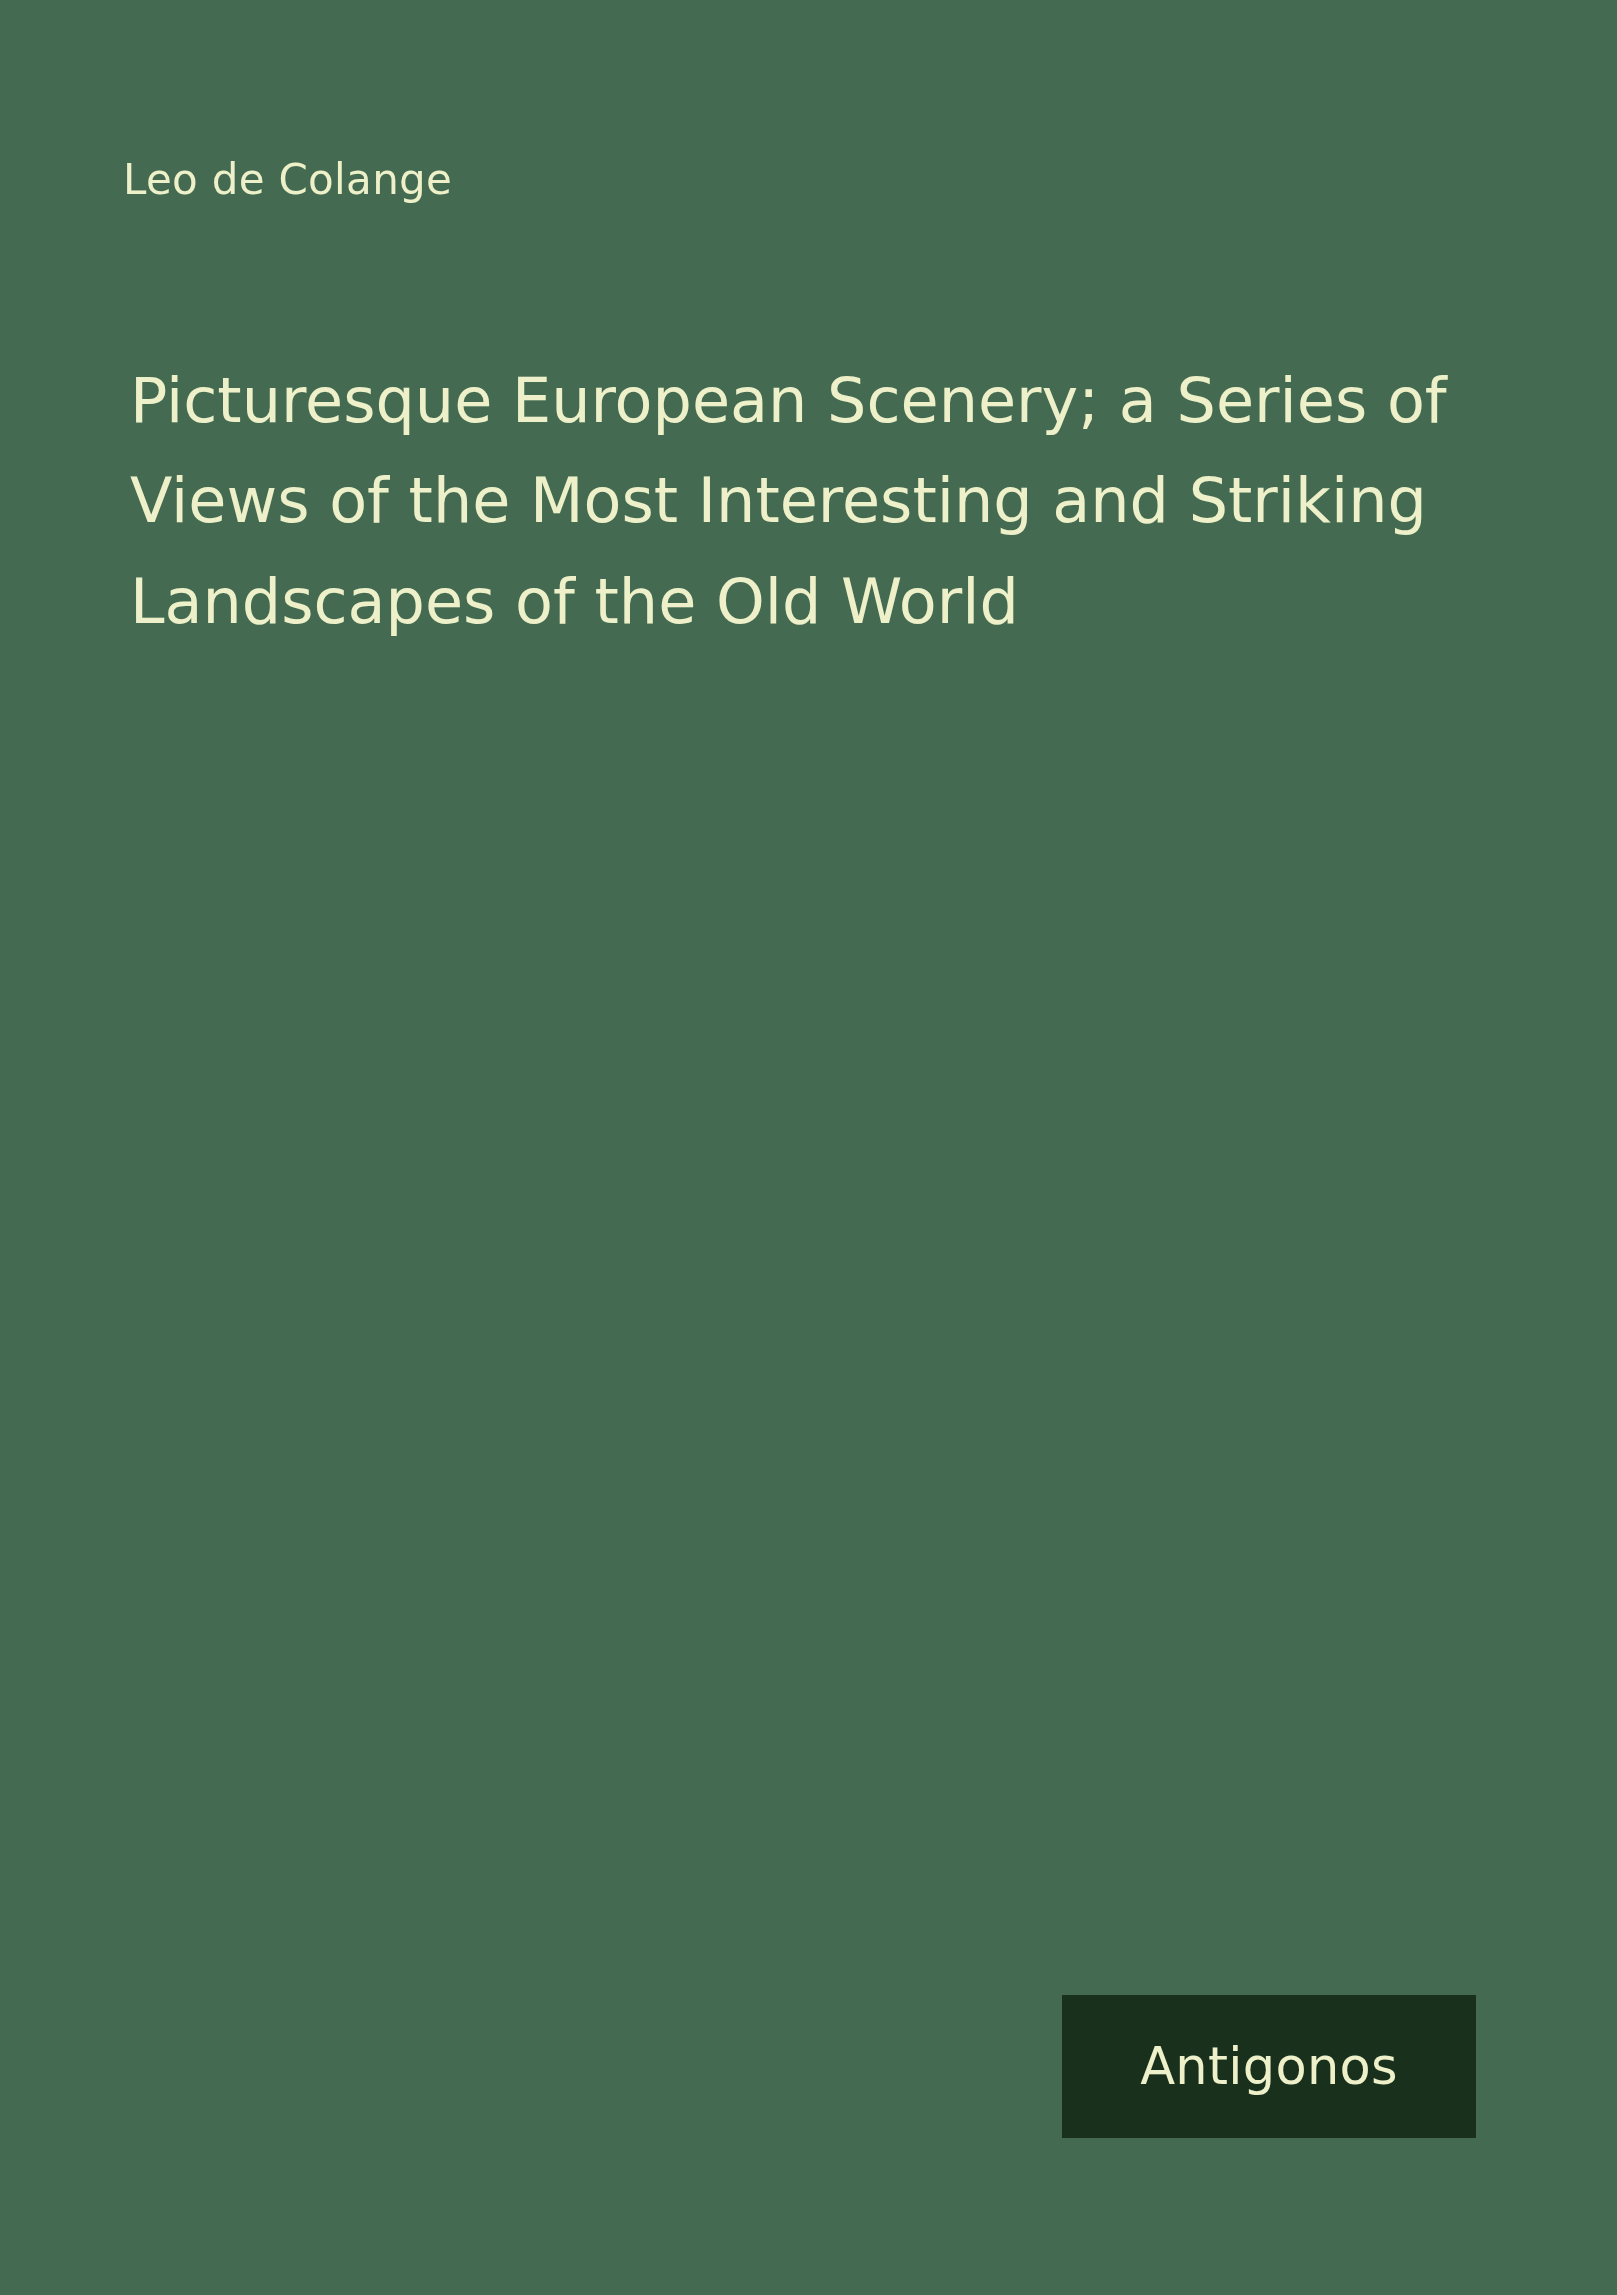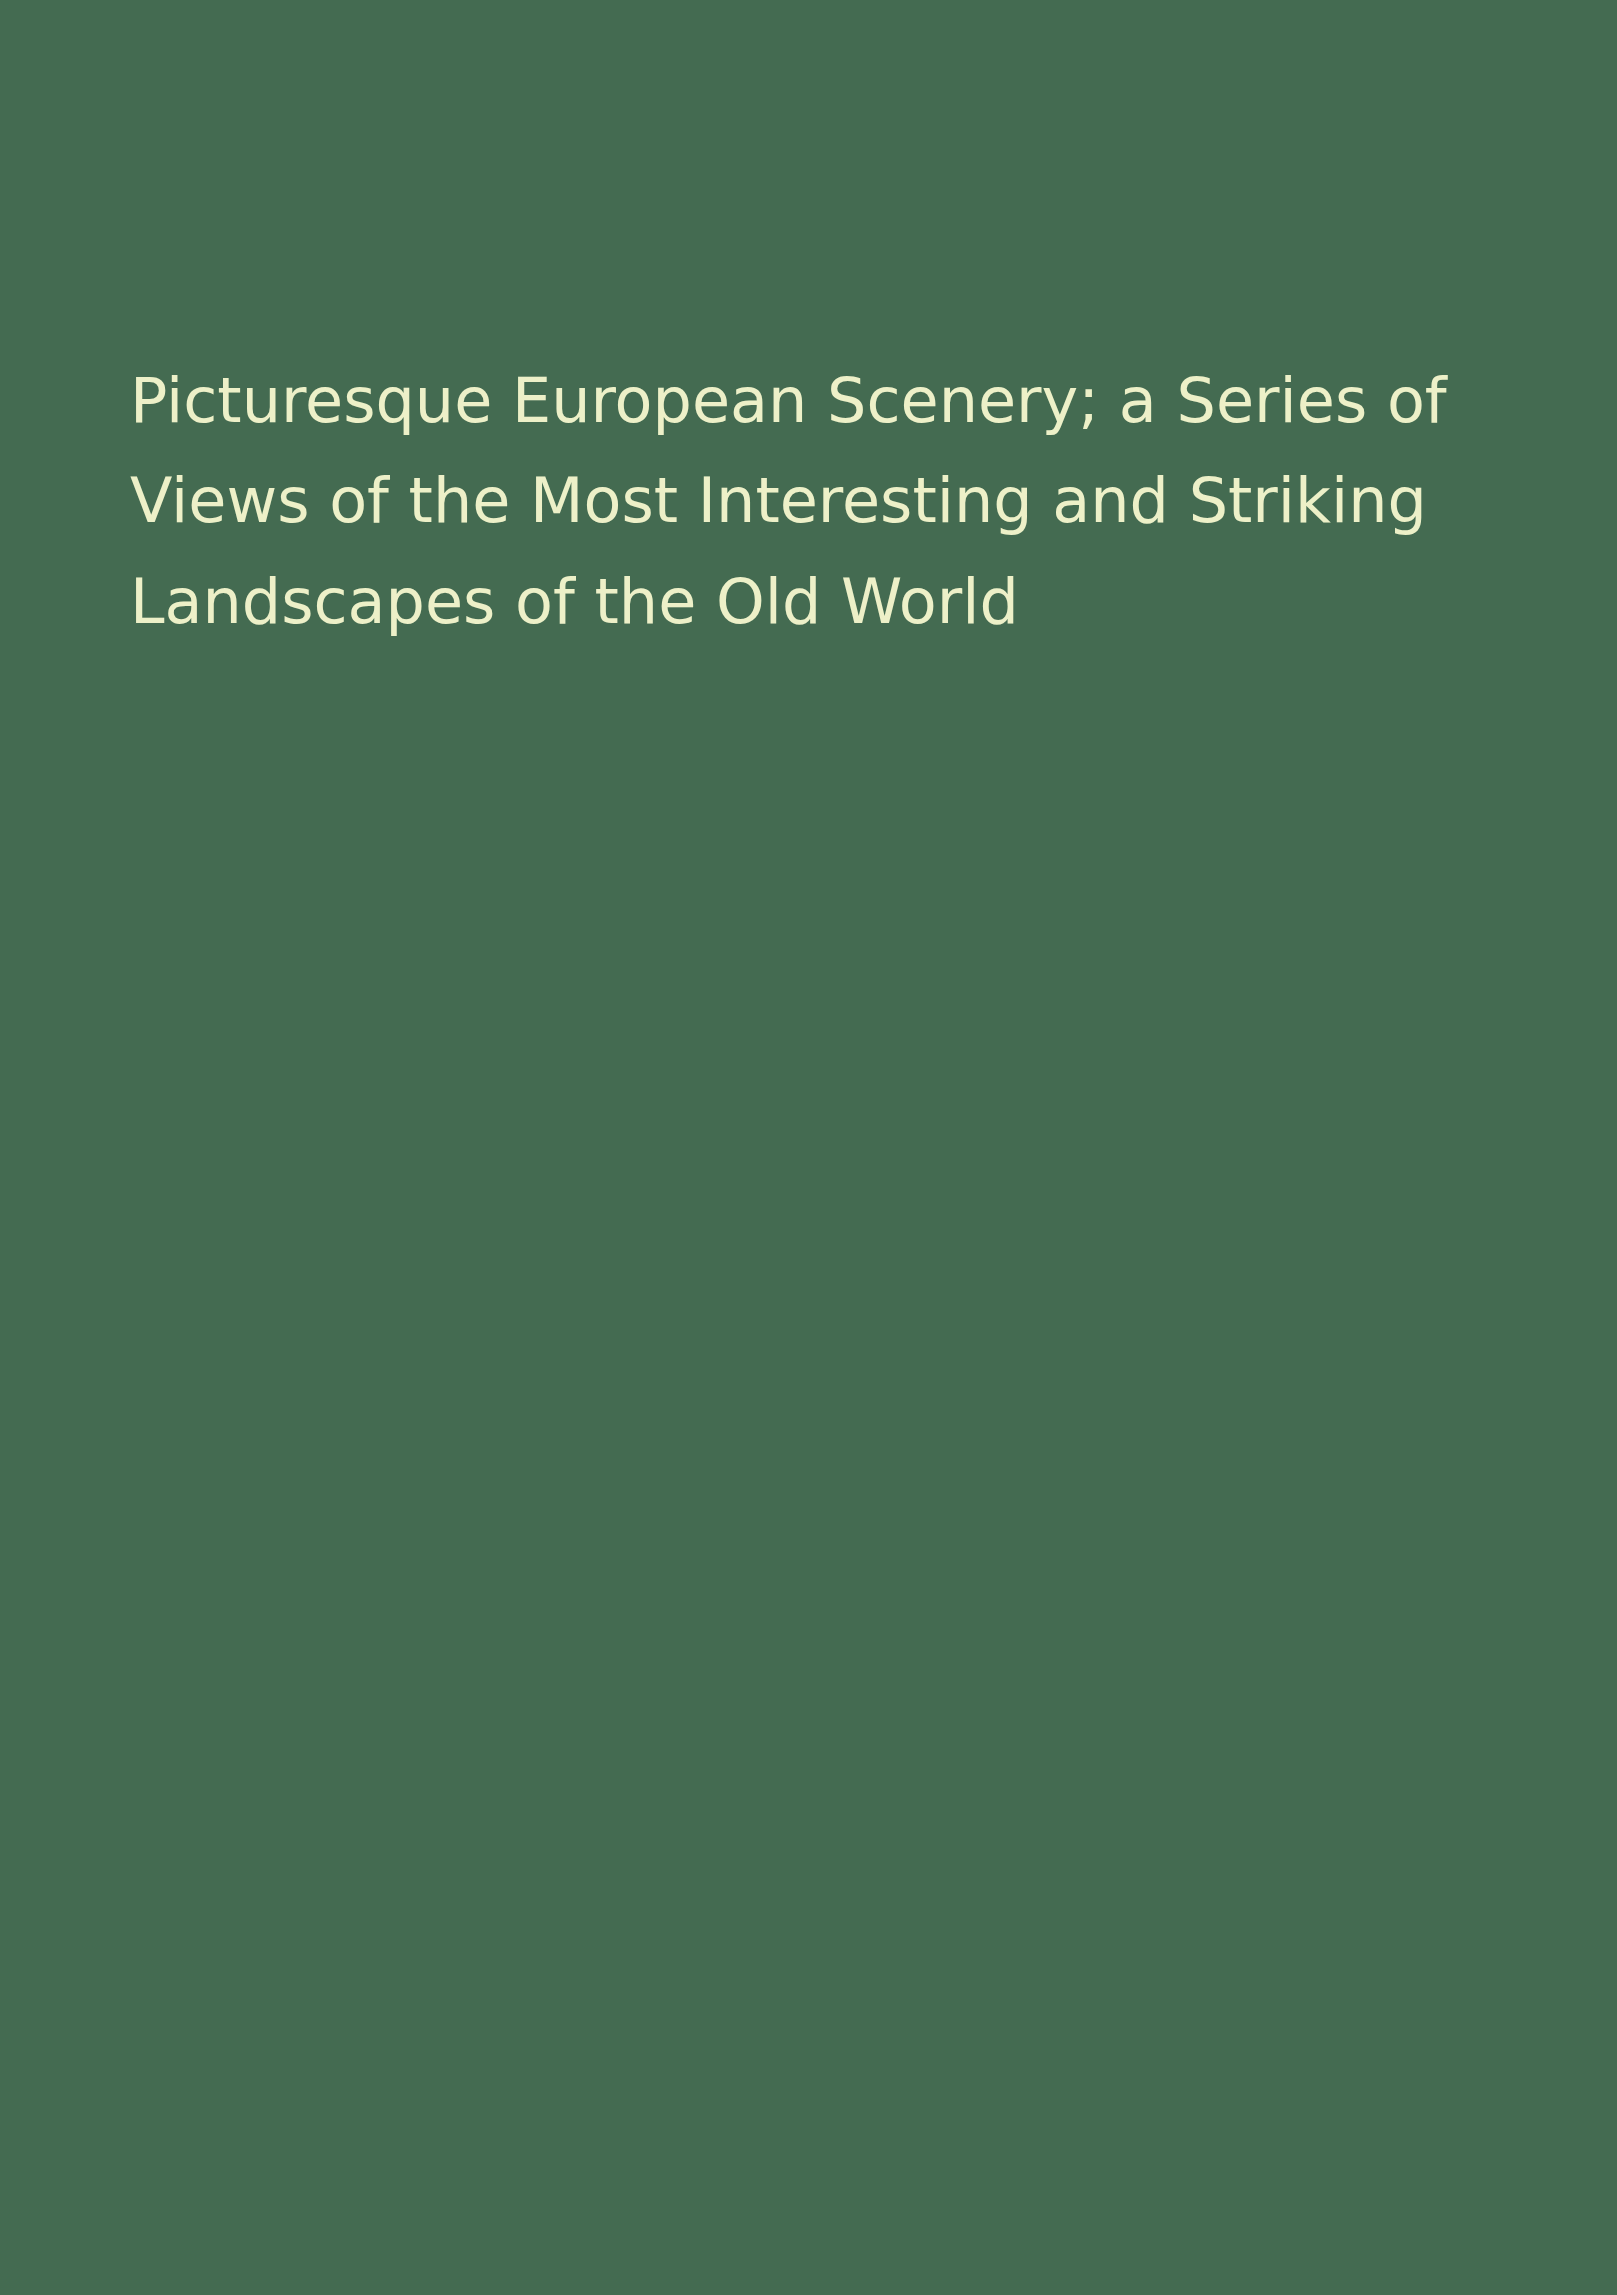--- a/index.html
+++ b/index.html
@@ -57,18 +57,22 @@
     font-size: 51px;
     font-weight: 400;
     letter-spacing: 0.3px;
   }
 </style>
 </head>
 <body>
 
 <div class="cover">
 
+  <div class="author">Leo de Colange</div>
 
   <div class="title">Picturesque European Scenery; a Series of Views of the Most Interesting and Striking Landscapes of the Old World</div>
 
+  <div class="publisher-box">
+    <span class="publisher-name">Antigonos</span>
+  </div>
 
 </div>
 
 
 </body></html>

